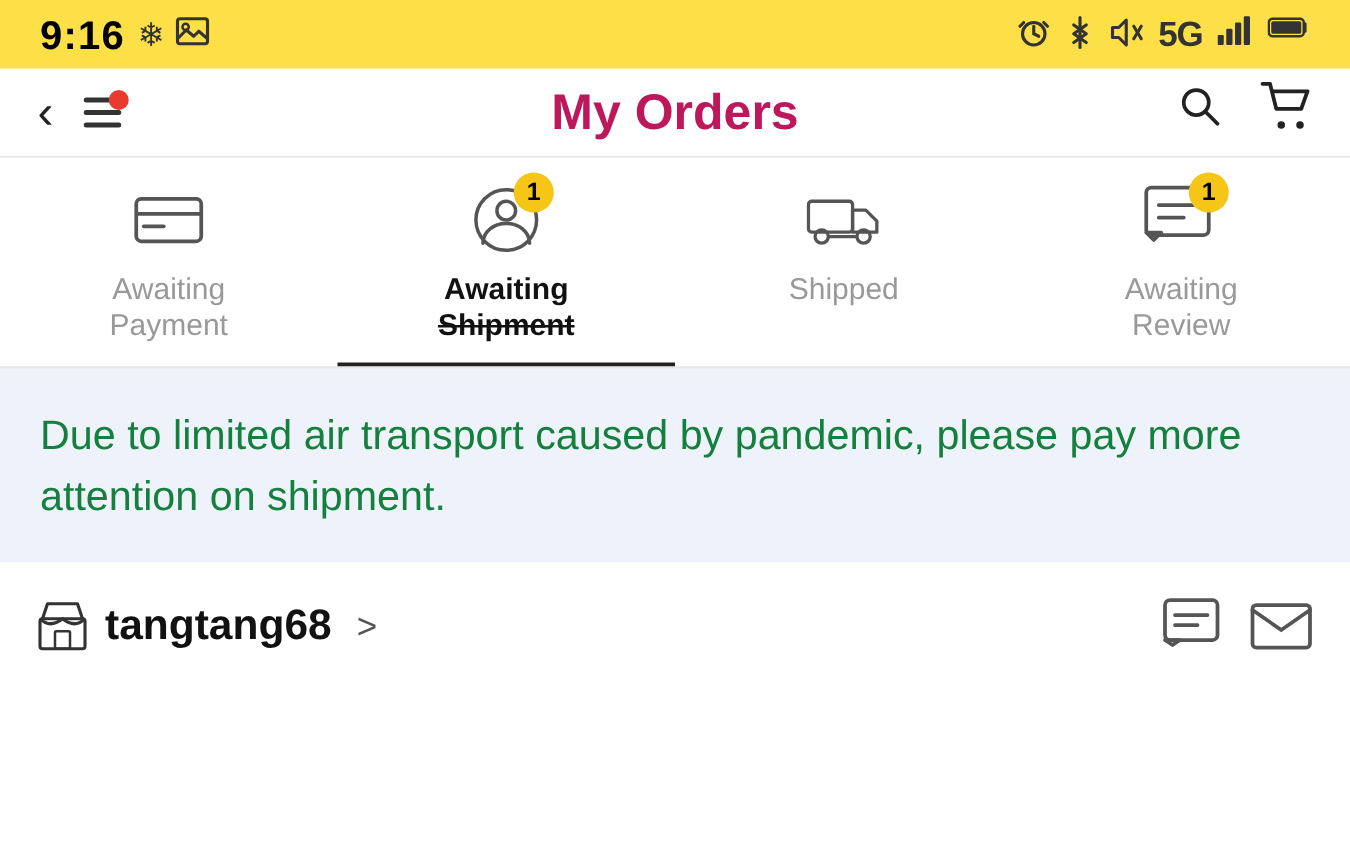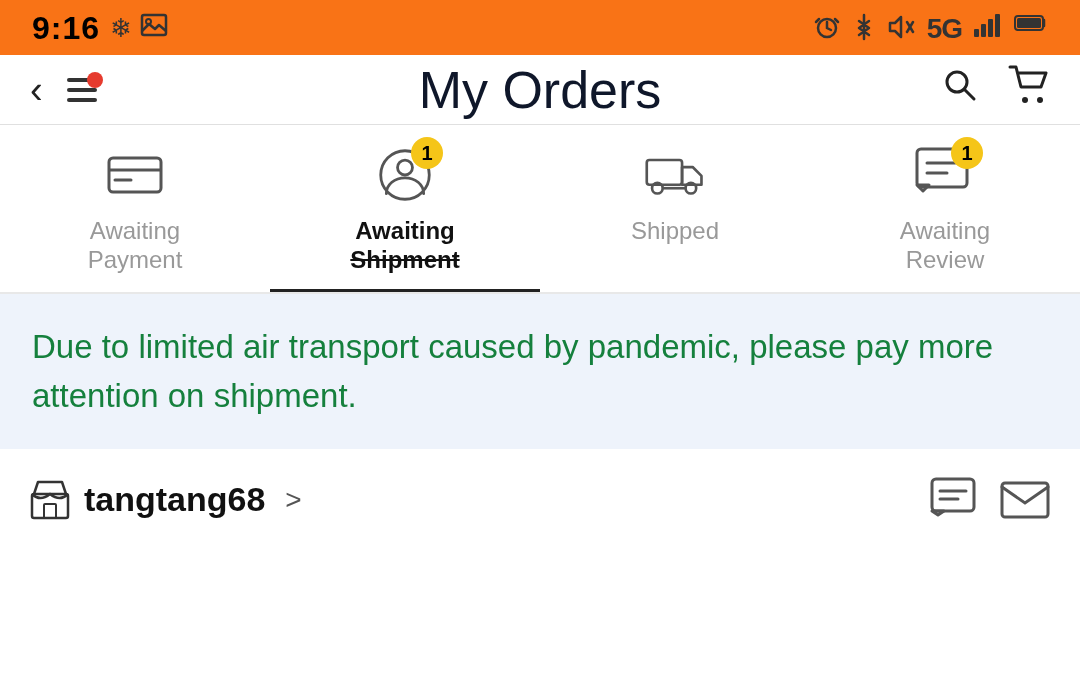--- a/index.html
+++ b/index.html
@@ -12,21 +12,21 @@
       font-family: -apple-system, BlinkMacSystemFont, 'Helvetica Neue', Arial, sans-serif;
       overflow: hidden;
     }
 
     
     .status-bar {
       display: flex;
       justify-content: space-between;
       align-items: center;
       padding: 10px 32px 8px 32px;
-      background: #f97316;
+      background: #fde047;
     }
 
     .status-left {
       display: flex;
       align-items: center;
       gap: 10px;
     }
 
     .status-time {
       font-size: 32px;
@@ -101,23 +101,23 @@
       position: absolute;
       top: -6px;
       right: -6px;
       width: 16px;
       height: 16px;
       background: #e63b2e;
       border-radius: 50%;
     }
 
     .nav-title {
-      font-size: 52px;
-      font-weight: 400;
-      color: #0f172a;
+      font-size: 40px;
+      font-weight: 700;
+      color: #be185d;
       position: absolute;
       left: 50%;
       transform: translateX(-50%);
     }
 
     .nav-right {
       display: flex;
       align-items: center;
       gap: 28px;
     }

